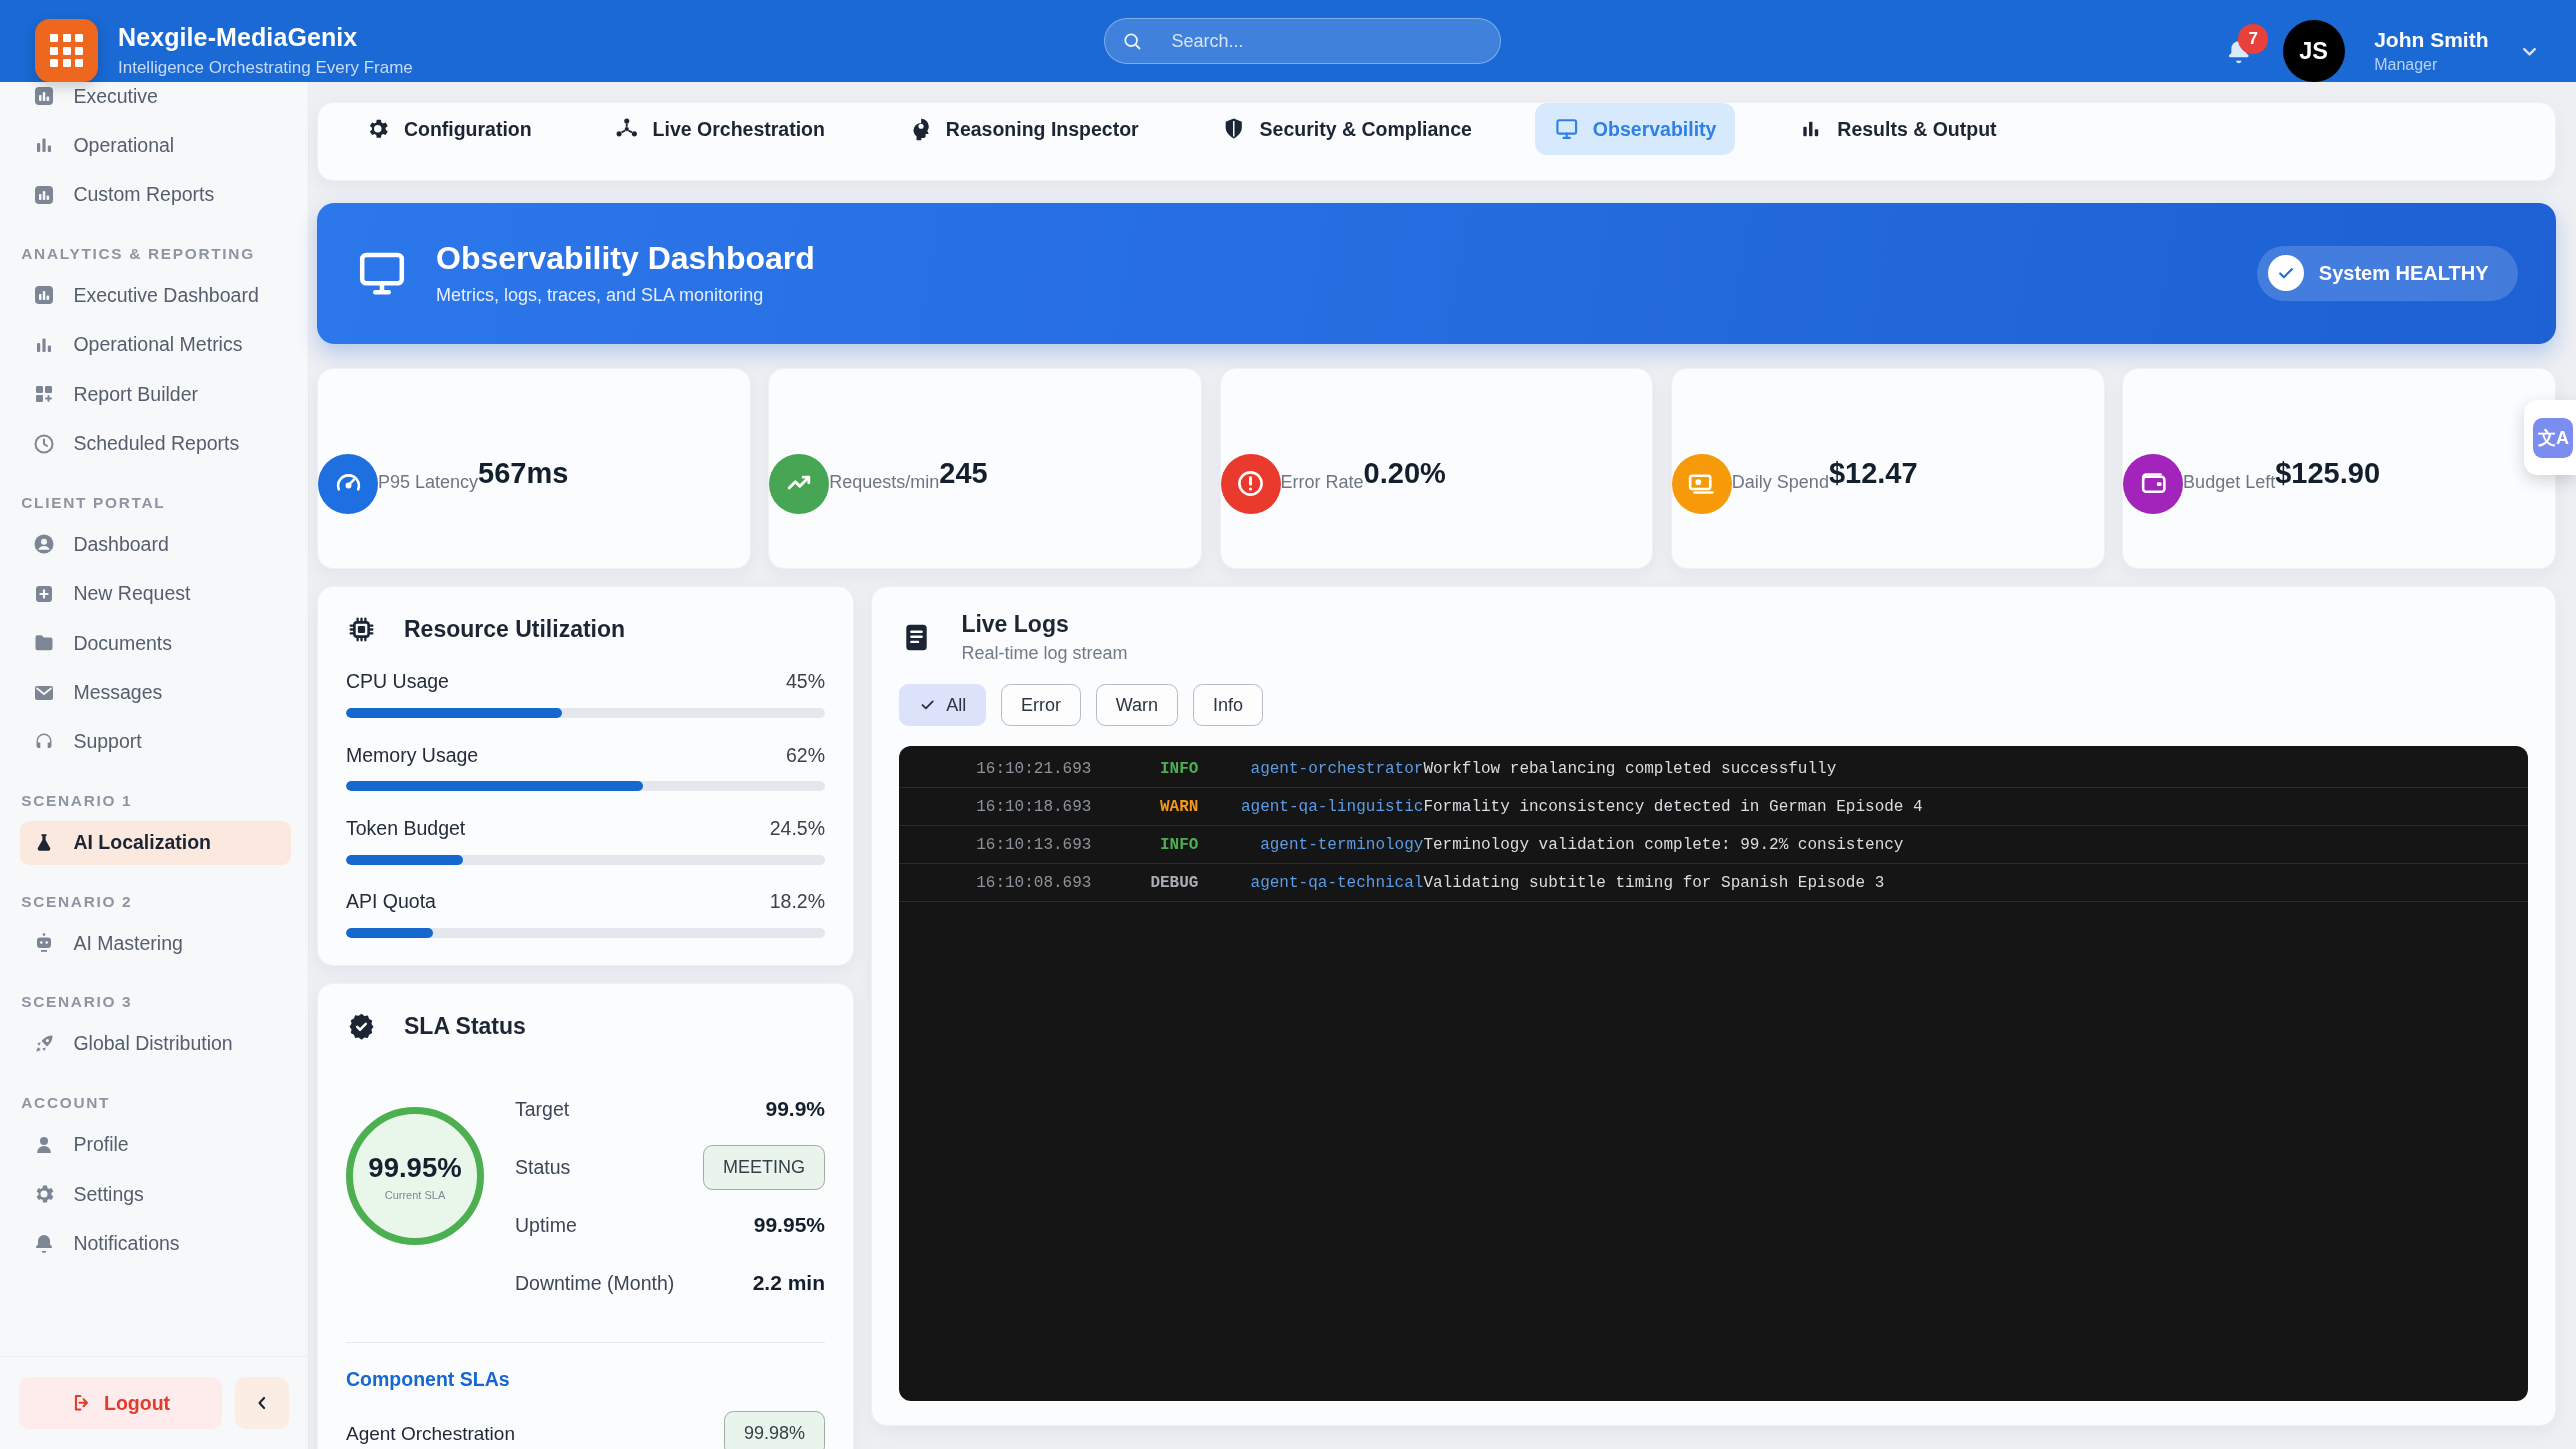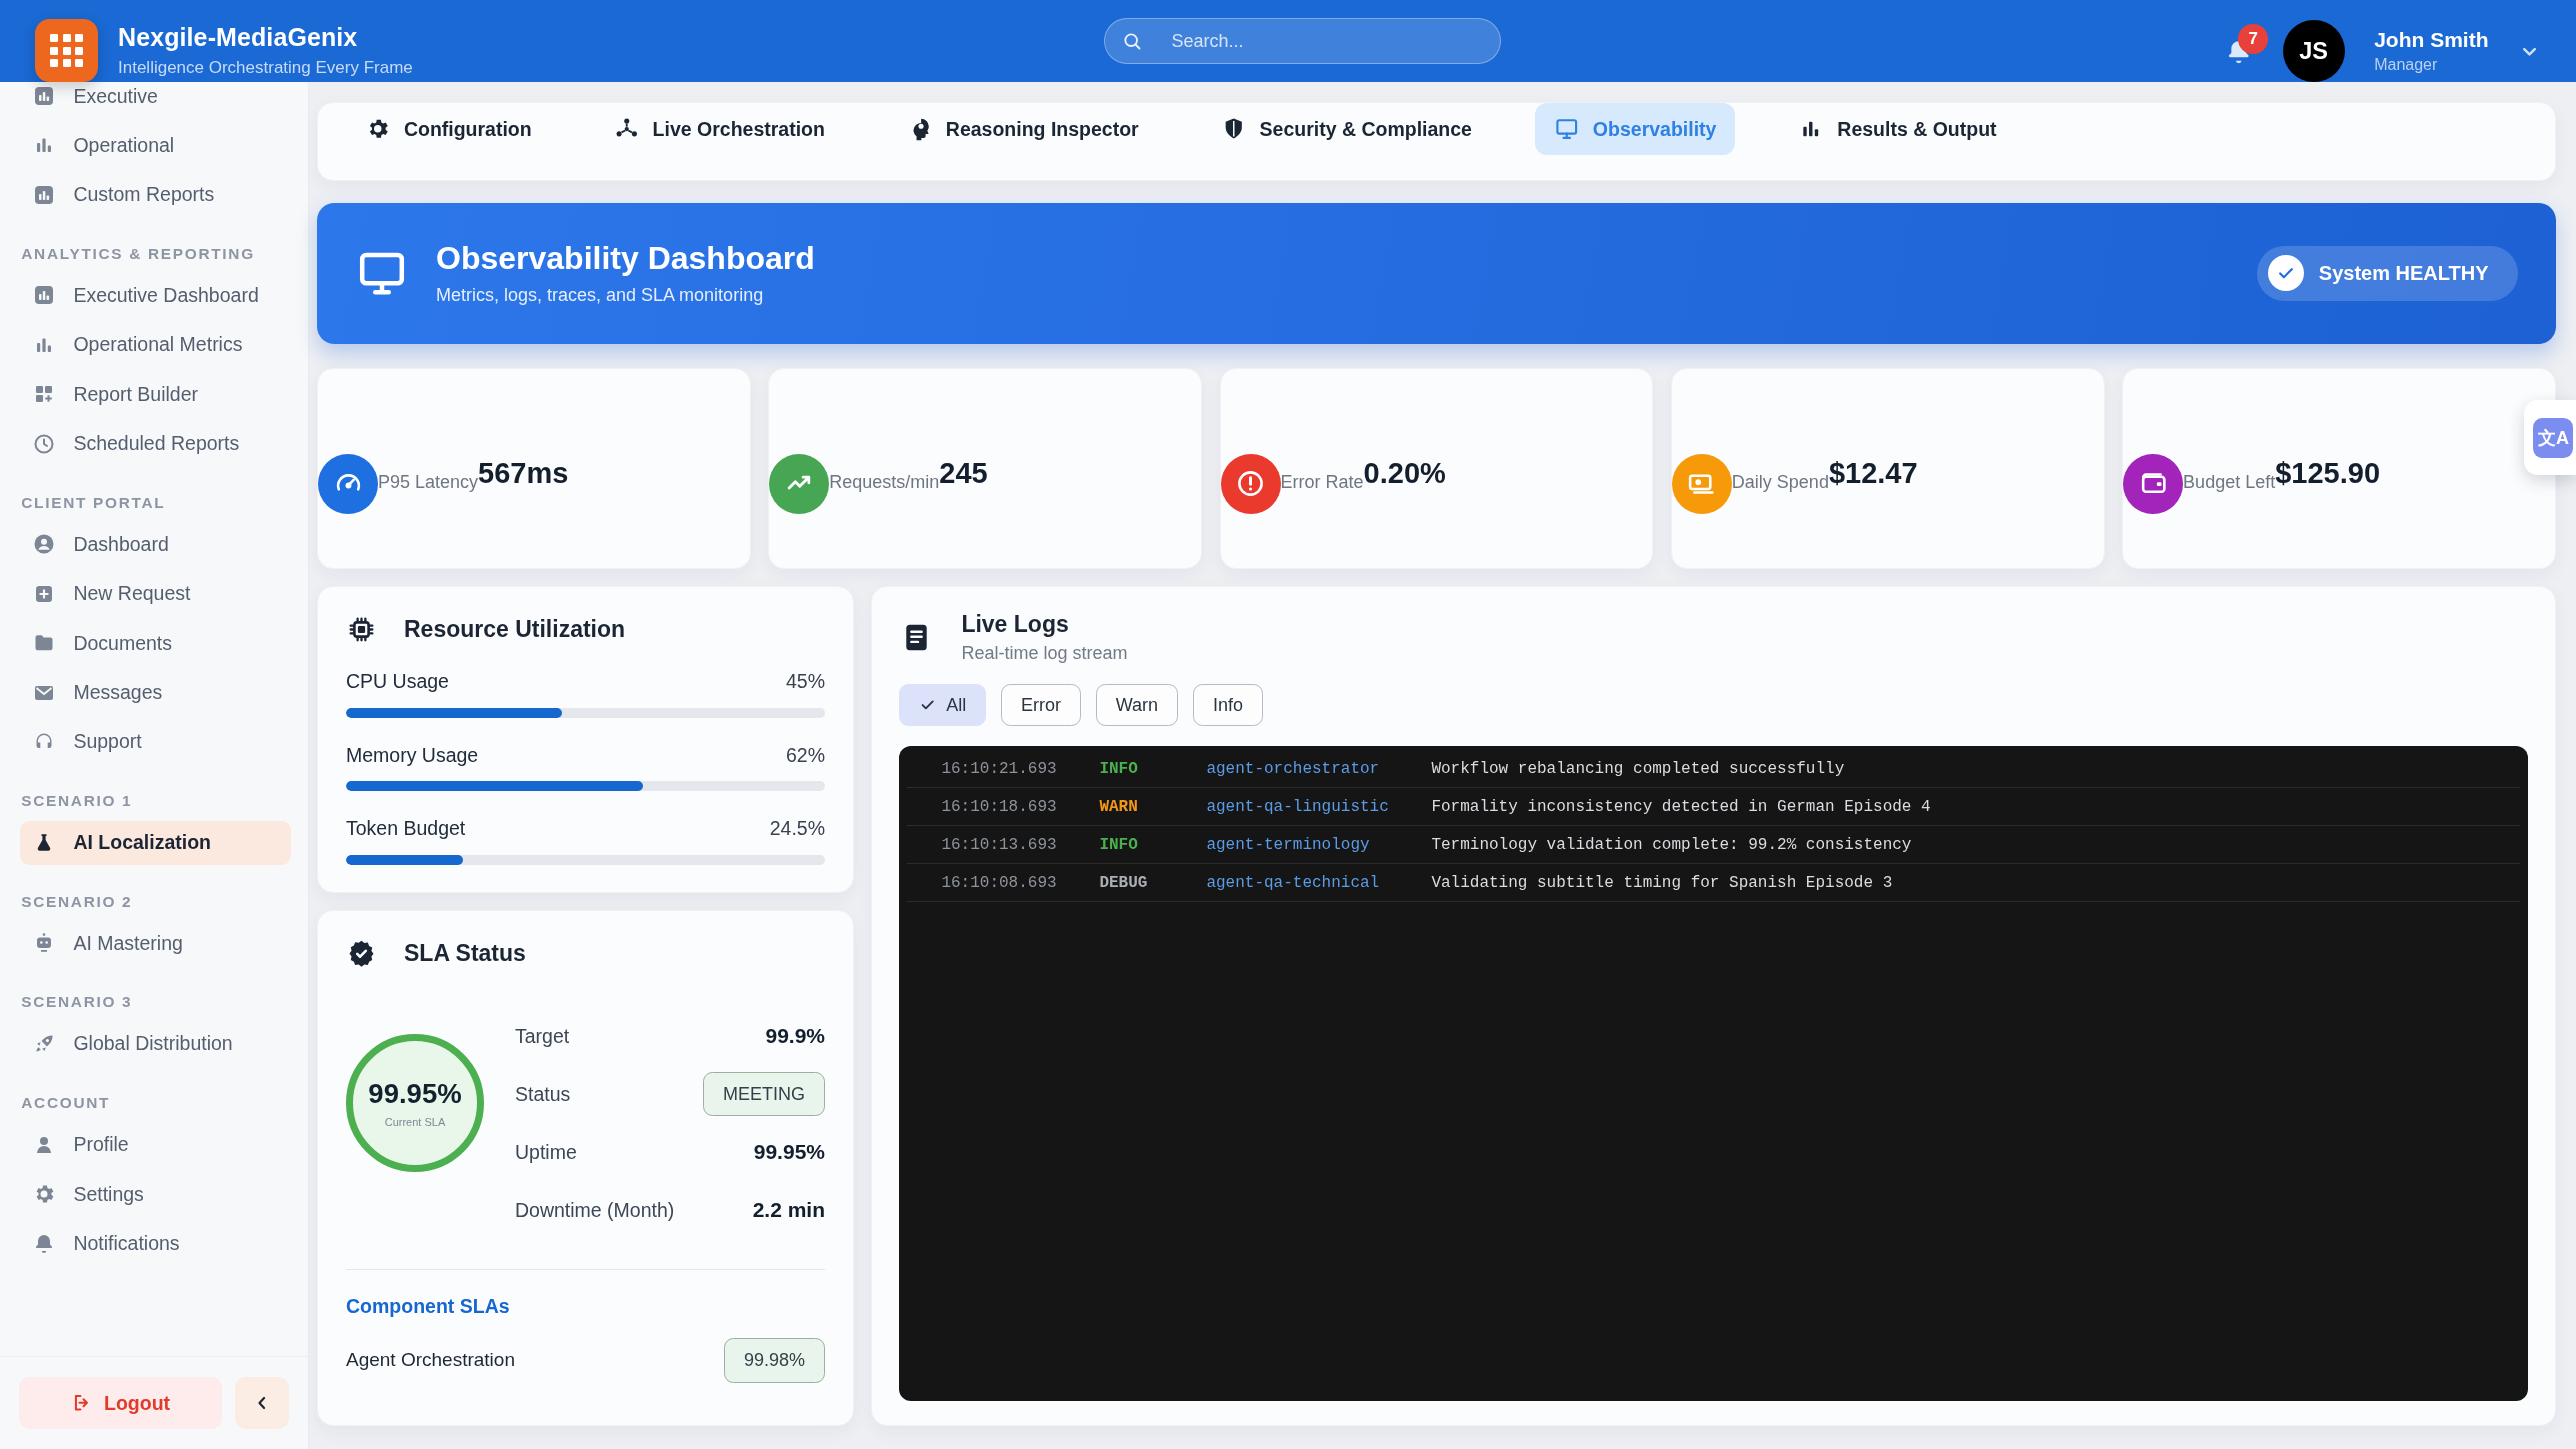--- a/index.html
+++ b/index.html
@@ -99,21 +99,21 @@
   .comp-row { display:flex; justify-content:space-between; align-items:center; margin-top:20px; }
   .comp-row .cl { font-size:19px; color:#1d2736; }
 
   
   .logs { flex:1; display:flex; flex-direction:column; padding:24px 27px; }
   .logs .panel-head .icon { width:35px; height:35px; }
   .chiprow { display:flex; gap:14.8px; margin-top:20px; }
   .chip { display:flex; align-items:center; gap:9.4px; border:1.3px solid #b4bbc4; background:#fdfdfe; border-radius:9.4px; padding:9.4px 19px; font-size:18px; color:#2a3442; cursor:pointer; }
   .chip .icon { width:17.4px; height:17.4px; }
   .chip.active { background:#dbe2fa; border-color:#dbe2fa; }
-  .logbox { margin-top:20px; flex:1; background:#151515; border-radius:12px; overflow:hidden; padding:4px 8px; }
+  .logbox { margin-top:20px; flex:1; background:#151515; border-radius:12px; overflow:hidden; padding:4px 0;text-align:right; }
   .logrow { display:flex; align-items:center; height:38px; border-bottom:0.7px solid #2b2b2b; font-family:"Liberation Mono", monospace; font-size:16px; }
   .logrow .t { width:158px; margin-left:34px; color:#8d939b; flex:none; }
   .logrow .lv { width:107px; font-weight:bold; flex:none; }
   .logrow .lv.info { color:#4cb050; } .logrow .lv.warn { color:#f29718; } .logrow .lv.debug { color:#a9aeb4; }
   .logrow .ag { width:225px; color:#5c9ce6; flex:none; }
   .logrow .msg { color:#d9dce0; }
 
   
   .translate-fab { position:absolute; right:0; top:400px; width:52px; height:75px; background:#fff; border-radius:13.4px 0 0 13.4px; box-shadow:0 5.4px 16px rgba(20,32,52,.18); display:flex; align-items:center; padding-left:9.4px; }
   .translate-btn { width:40px; height:40px; background:#7b8ef0; border:none; border-radius:9.4px; color:#fff; font-size:18px; font-weight:bold; display:flex; align-items:center; justify-content:center; cursor:pointer; font-family:inherit; }
@@ -566,20 +566,29 @@
               </div>
               <div class="rurow">
                 <div class="ruline">
                   <span>Token Budget</span>
                   <span class="val">24.5%</span>
                 </div>
                 <div class="track">
                   <div class="fill" style="width: 24.5%; background: rgb(22, 104, 207);"></div>
                 </div>
               </div>
+              <div class="rurow">
+                <div class="ruline">
+                  <span>API Quota</span>
+                  <span class="val">18.2%</span>
+                </div>
+                <div class="track">
+                  <div class="fill" style="width: 18.2%; background: rgb(22, 104, 207);"></div>
+                </div>
+              </div>
             </div>
         </section>
 
         <section class="card panel sla">
           <div class="panel-head">
             <span class="icon">
                 <svg viewBox="0 0 24 24">
                   <path fill="currentColor" d="M12 2.2l2.2 1.6 2.7-.3 1 2.6 2.4 1.3-.6 2.7 1.6 2.1-1.6 2.1.6 2.7-2.4 1.3-1 2.6-2.7-.3-2.2 1.6-2.2-1.6-2.7.3-1-2.6-2.4-1.3.6-2.7L2.7 12l1.6-2.1-.6-2.7 2.4-1.3 1-2.6 2.7.3z"></path>
                   <path d="M8.7 12.3l2.2 2.2 4.4-4.6" fill="none" stroke="#fbfcfd" stroke-width="2" stroke-linecap="round" stroke-linejoin="round"></path>
                 </svg>

